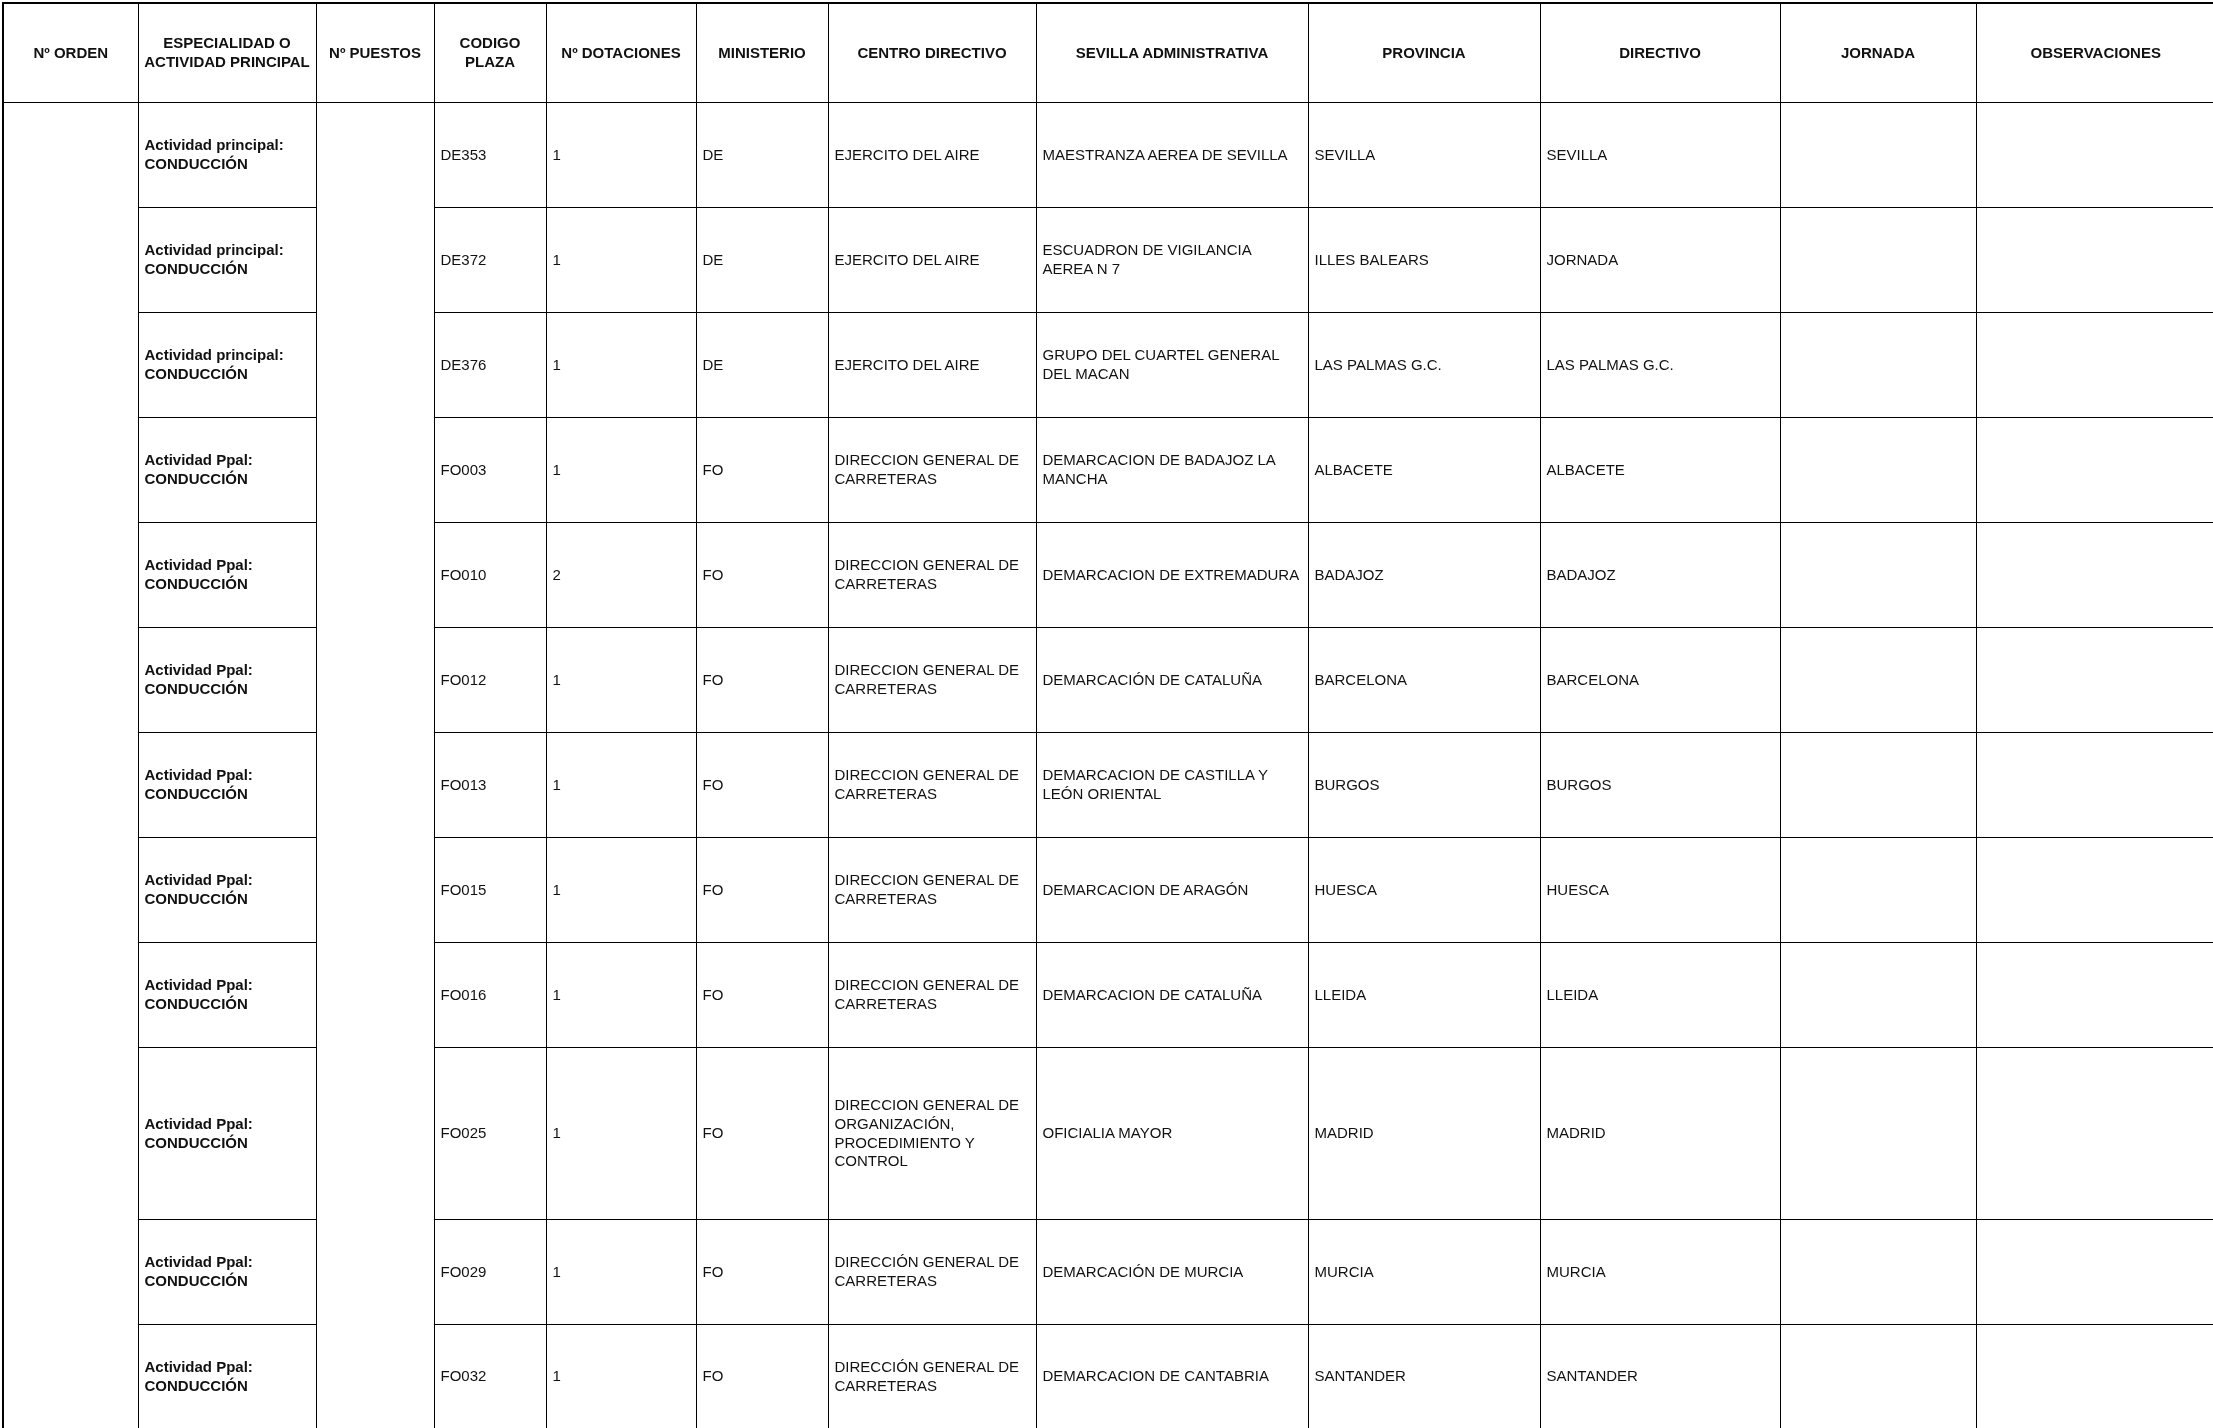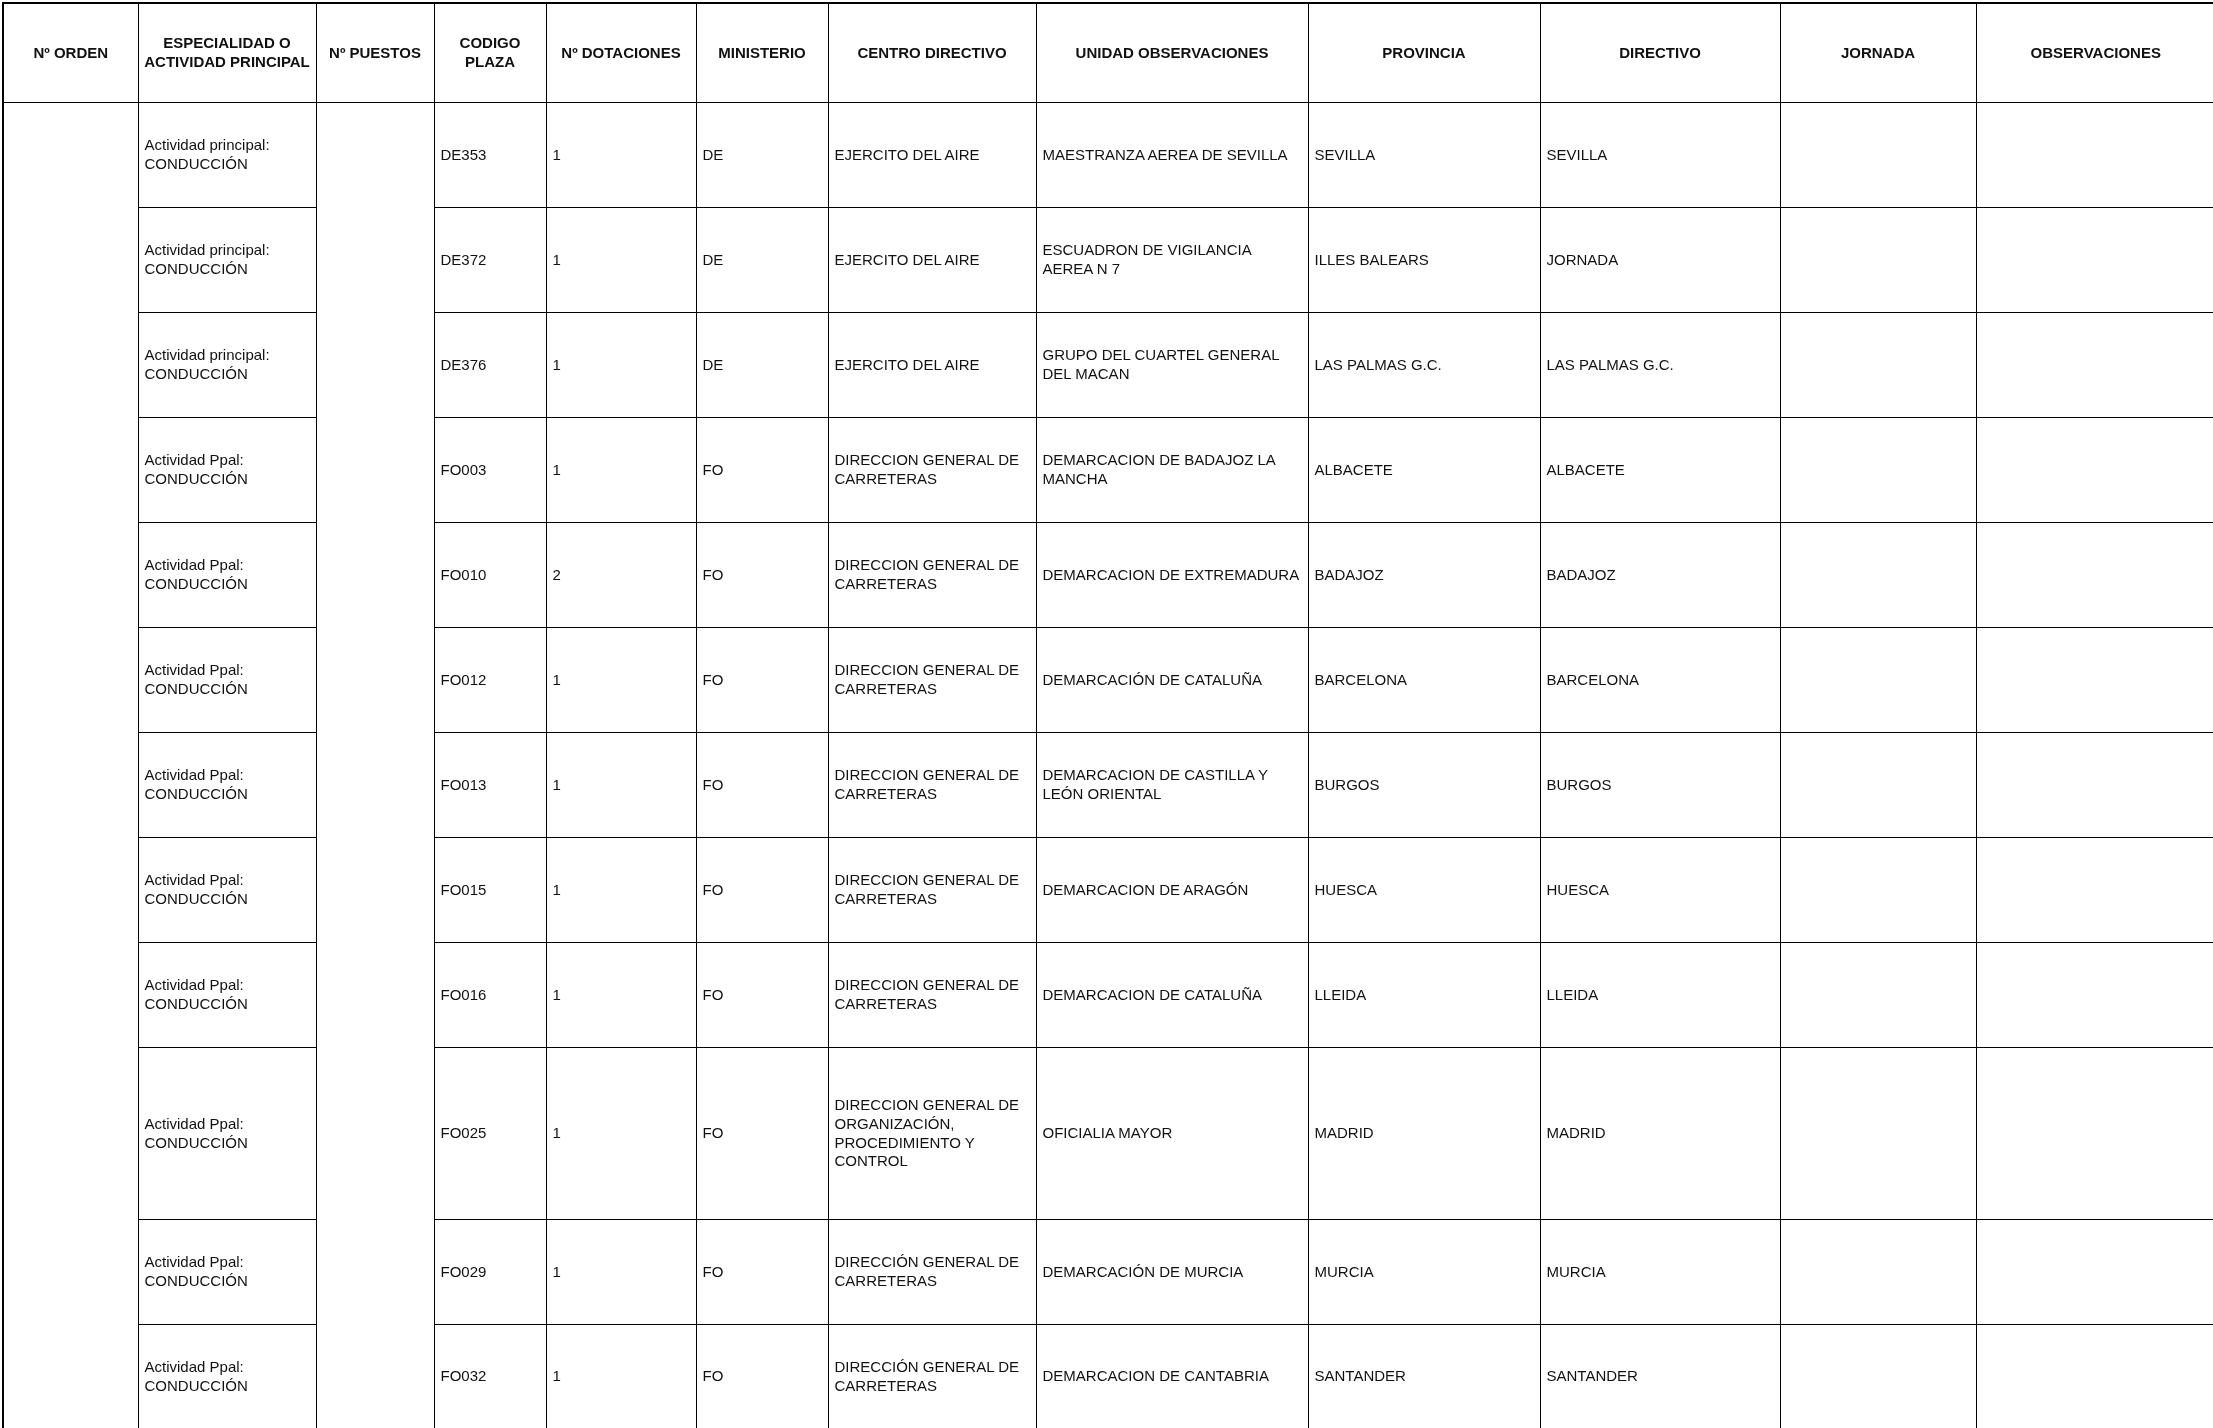--- a/index.html
+++ b/index.html
@@ -43,20 +43,21 @@
     font-size: 15px;
     font-weight: normal;
     text-align: left;
     padding: 4px 6px;
     line-height: 1.25;
   }
   tr.row { height: 105px; }
   tr.row.tall { height: 172px; }
   td.esp .line {
     display: block;
+    font-weight: bold;
   }
   td.orden, td.puestos {
     background: #ffffff;
   }
 </style>
 </head>
 <body>
 
 <div class="sheet">
 <table class="doc">
@@ -76,21 +77,21 @@
   </colgroup>
   <thead>
     <tr>
       <th>Nº ORDEN</th>
       <th>ESPECIALIDAD O ACTIVIDAD PRINCIPAL</th>
       <th>Nº PUESTOS</th>
       <th>CODIGO PLAZA</th>
       <th>Nº DOTACIONES</th>
       <th>MINISTERIO</th>
       <th>CENTRO DIRECTIVO</th>
-      <th>UNIDAD OBSERVACIONES</th>
+      <th>SEVILLA ADMINISTRATIVA</th>
       <th>PROVINCIA</th>
       <th>DIRECTIVO</th>
       <th>JORNADA</th>
       <th>OBSERVACIONES</th>
     </tr>
   </thead>
   <tbody>
     <tr class="row">
       <td class="orden" rowspan="12"></td>
       <td class="esp">

